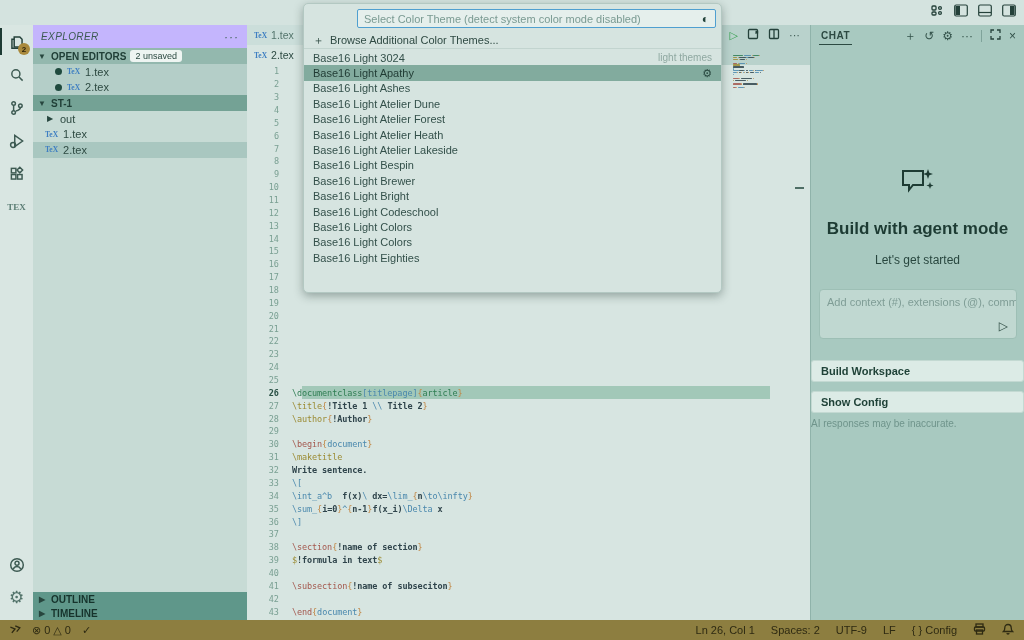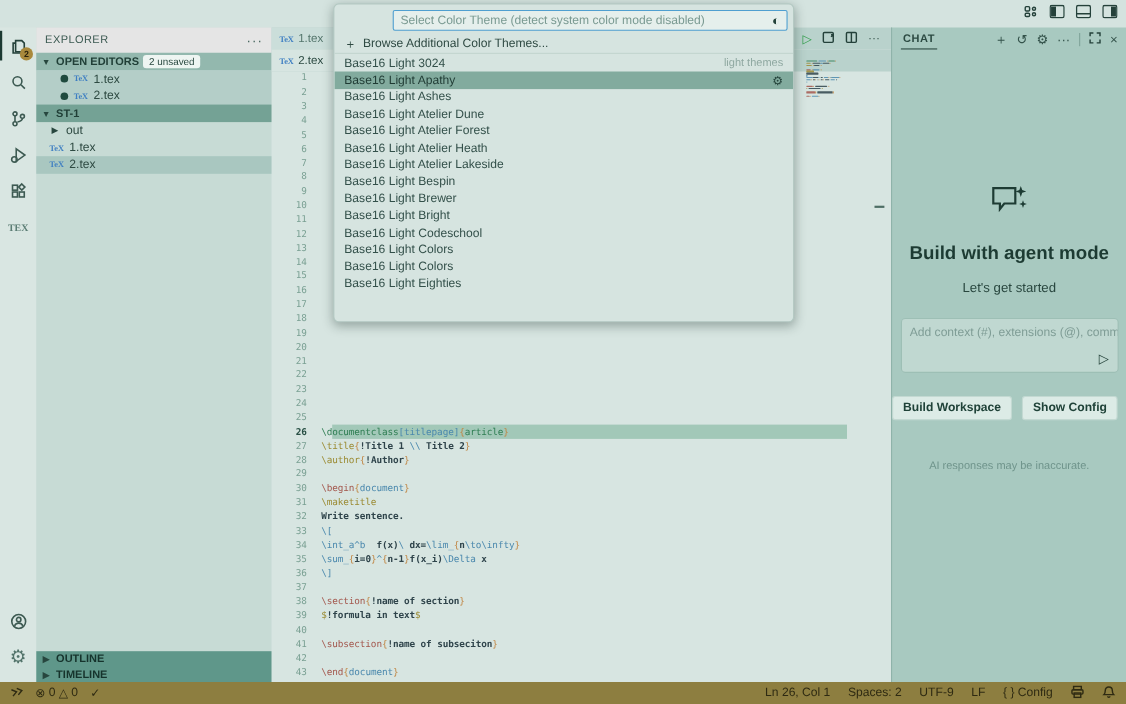--- a/index.html
+++ b/index.html
@@ -17,21 +17,21 @@
   .ab-item { position:relative; width:33px; height:33px; display:flex; align-items:center; justify-content:center; color:#52736a; }
   .ab-item.active { color:#24413a; }
   .ab-item.active::before { content:""; position:absolute; left:0; top:3px; bottom:3px; width:2px; background:#1d3a33; }
   .ab-badge { position:absolute; right:3px; bottom:3px; width:12px; height:12px; border-radius:50%; background:#a9893c; color:#2c230b; font-size:8px; font-weight:bold; display:flex; align-items:center; justify-content:center; }
   .ab-spacer { flex:1; }
   .ab-tex { font-size:9px; font-weight:bold; letter-spacing:0; color:#5b7d74; font-family:"Liberation Serif", serif; }
   .gear-glyph { font-size:17px; line-height:1; }
 
   
   #sidebar { position:absolute; left:33px; top:25px; width:214px; height:595px; background:#c7dbd5; }
-  .sb-header { height:23px; display:flex; align-items:center; padding:0 8px; background:#e5e5e5; color:#3c5a52; font-size:10px; letter-spacing:0.4px; }
+  .sb-header { height:23px; display:flex; align-items:center; padding:0 8px; background:#c4b5fd; color:#3c5a52; font-size:10px; letter-spacing:0.4px;font-style:italic; }
   .sb-header .more { margin-left:auto; color:#41625a; font-size:12px; letter-spacing:1px; }
   .sec-row { height:16px; display:flex; align-items:center; gap:4px; padding:0 4px; font-size:10px; font-weight:bold; color:#203f37; }
   .sec-open { background:#93b8ae; }
   .sec-ws { background:#74a295; }
   .chev { font-size:8px; width:10px; text-align:center; color:#27463e; }
   .badge-unsaved { background:#eef5f2; color:#2c4a42; border-radius:3px; padding:1px 5px; font-size:9px; font-weight:normal; }
   .file-row { height:15.5px; display:flex; align-items:center; gap:5px; padding-left:22px; font-size:11px; color:#2e4a42; background:#b4cec8; }
   .tree-row { height:15.5px; display:flex; align-items:center; gap:5px; padding-left:12px; font-size:11px; color:#2e4a42; }
   .tree-row.selected { background:#a9c7c0; }
   .dot { width:7px; height:7px; border-radius:50%; background:#1f4a3e; flex:0 0 auto; }
@@ -63,23 +63,23 @@
   .chat-head { height:22px; display:flex; align-items:center; padding:0 8px; color:#2c4a42; }
   .chat-tab { font-size:10px; letter-spacing:0.5px; font-weight:bold; border-bottom:1.5px solid #2c4a42; padding:3px 2px; }
   .chat-icons { margin-left:auto; display:flex; gap:8px; align-items:center; font-size:12px; color:#33524a; }
   .chat-icons .sep { width:1px; height:12px; background:#7fa39a; }
   .empty { position:absolute; left:0; right:0; top:140px; text-align:center; color:#1d3b33; }
   .copilot-ic { margin:0 auto 18px auto; width:40px; }
   .chat-h1 { font-size:17px; font-weight:bold; color:#1d3b33; }
   .chat-h2 { font-size:12px; margin-top:14px; color:#28463e; }
   .chat-input { position:absolute; left:8px; width:198px; top:264px; height:50px; background:#c0d8d1; border:1px solid #9dbfb5; border-radius:4px; padding:6px 7px; color:#7f9d96; font-size:11px; text-align:left; overflow:hidden; white-space:nowrap; }
   .send { position:absolute; right:8px; bottom:5px; color:#2c4a42; font-size:12px; }
-  .chat-btns { position:absolute; left:0; right:0; top:335px; display:flex; gap:9px; }
+  .chat-btns { position:absolute; left:0; right:0; top:335px; display:flex; justify-content:center; gap:9px;flex-direction:column; }
   .cbtn { background:#dcebe6; color:#1f4238; font-size:11px; font-weight:bold; padding:4px 9px; border-radius:3px; border:1px solid #c3d9d2; }
-  .disclaimer { position:absolute; left:0; right:0; top:393px; text-align:center; font-size:10px; color:#6f948b; }
+  .disclaimer { position:absolute; left:0; right:0; top:393px; text-align:left; font-size:10px; color:#6f948b; }
 
   
   #statusbar { position:absolute; left:0; top:620px; width:1024px; height:20px; background:#8d7e40; color:#2e2a12; display:flex; align-items:center; font-size:11px; }
   .st-left { display:flex; align-items:center; gap:11px; padding-left:9px; }
   .st-right { margin-left:auto; display:flex; align-items:center; gap:16px; padding-right:10px; }
   .st-item { display:flex; align-items:center; gap:3px; }
 
   
   #palette { position:absolute; left:303px; top:3px; width:419px; height:290px; background:#d6e4e0; border:1px solid #b3c8c2; border-radius:5px; box-shadow:0 3px 10px rgba(20,40,35,0.35); z-index:10; overflow:hidden; }
   .qp-input { position:absolute; left:5px; right:5px; top:5px; height:19px; background:#e5efec; border:1px solid #4f9fd0; border-radius:2px; display:flex; align-items:center; padding:0 6px; color:#7a9a92; font-size:11px;margin-left:48px; }

